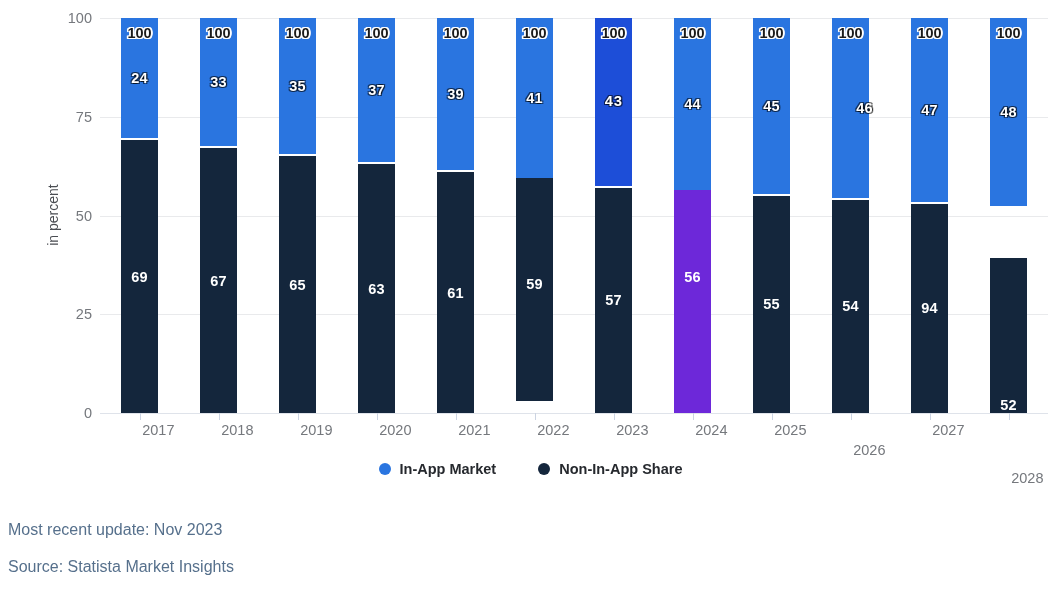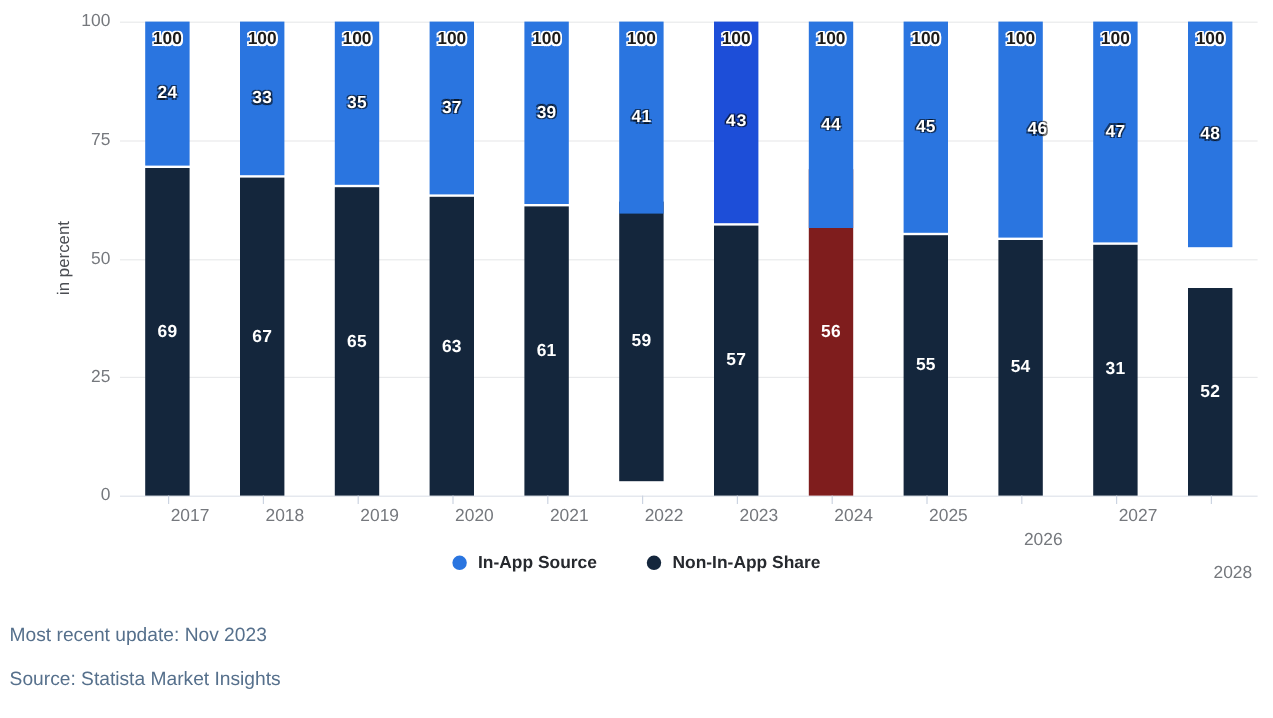--- a/index.html
+++ b/index.html
@@ -193,21 +193,21 @@
       <div class="barcol" style="left: 495px;">
         <div class="seg seg-navy" style="bottom: 0px; height: 225.15px; background: rgb(20, 38, 60);">
           <span class="seg-label">57</span>
         </div>
         <div class="seg seg-blue" style="bottom: 227.15px; height: 167.85px; background: #1d4ed8; font-family: Liberation Mono, monospace;">
           <span class="seg-label">43</span>
         </div>
         <div class="total-label" style="top: 7px;">100</div>
       </div>
       <div class="barcol" style="left: 574px;">
-        <div class="seg seg-navy" style="bottom: 0px; height: 272px; background: #7f1d1d;">
+        <div class="seg seg-navy" style="bottom: 0px; height: 272px; background: #6d28d9;">
           <span class="seg-label">56</span>
         </div>
         <div class="seg seg-blue" style="bottom: 223.2px; height: 171.8px; background: rgb(42, 117, 224);">
           <span class="seg-label">44</span>
         </div>
         <div class="total-label" style="top: 7px;">100</div>
       </div>
       <div class="barcol" style="left: 653px;">
         <div class="seg seg-navy" style="bottom: 0px; height: 217.25px; background: rgb(20, 38, 60);">
           <span class="seg-label">55</span>
@@ -221,29 +221,29 @@
         <div class="seg seg-navy" style="bottom: 0px; height: 213.3px; background: rgb(20, 38, 60);">
           <span class="seg-label">54</span>
         </div>
         <div class="seg seg-blue" style="bottom: 215.3px; height: 179.7px; background: rgb(42, 117, 224); padding-left: 28px;">
           <span class="seg-label">46</span>
         </div>
         <div class="total-label" style="top: 7px;">100</div>
       </div>
       <div class="barcol" style="left: 811px;">
         <div class="seg seg-navy" style="bottom: 0px; height: 209.35px; background: rgb(20, 38, 60);">
-          <span class="seg-label">31</span>
+          <span class="seg-label">94</span>
         </div>
         <div class="seg seg-blue" style="bottom: 211.35px; height: 183.65px; background: rgb(42, 117, 224);">
           <span class="seg-label">47</span>
         </div>
         <div class="total-label" style="top: 7px;">100</div>
       </div>
       <div class="barcol" style="left: 890px;">
-        <div class="seg seg-navy" style="bottom: 0px; height: 173px; background: rgb(20, 38, 60);">
+        <div class="seg seg-navy" style="bottom: 0px; height: 155px; background: rgb(20, 38, 60); align-items: flex-end;">
           <span class="seg-label">52</span>
         </div>
         <div class="seg seg-blue" style="bottom: 207.4px; height: 187.6px; background: rgb(42, 117, 224);">
           <span class="seg-label">48</span>
         </div>
         <div class="total-label" style="top: 7px;">100</div>
       </div>
     </div>
 
   <div id="xaxis">
@@ -269,21 +269,21 @@
       <div class="xtick" style="left: 750.5px; margin-top: 20px;">2026</div>
       <div class="xtickmark" style="left: 829.5px;"></div>
       <div class="xtick" style="left: 829.5px;">2027</div>
       <div class="xtickmark" style="left: 908.5px;"></div>
       <div class="xtick" style="left: 908.5px; margin-top: 48px;">2028</div>
     </div>
 
   <div id="legend">
       <div class="legend-item">
         <span class="legend-dot" style="background: rgb(42, 117, 224);"></span>
-        <span class="legend-text">In-App Source</span>
+        <span class="legend-text">In-App Market</span>
       </div>
       <div class="legend-item">
         <span class="legend-dot" style="background: rgb(20, 38, 60);"></span>
         <span class="legend-text">Non-In-App Share</span>
       </div>
     </div>
 
   <div id="footer">
     <div class="footer-line">Most recent update: Nov 2023</div>
     <div class="footer-line">Source: Statista Market Insights</div>

